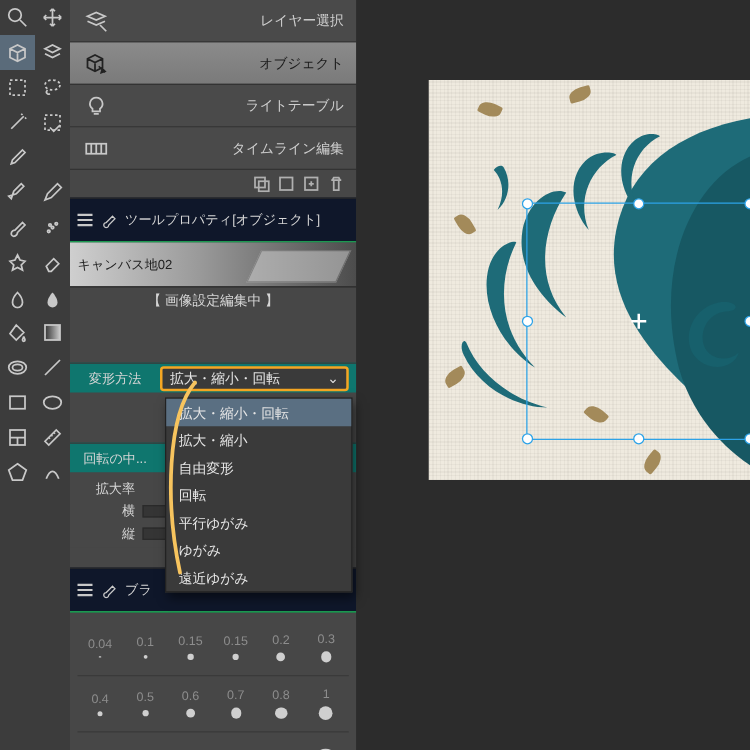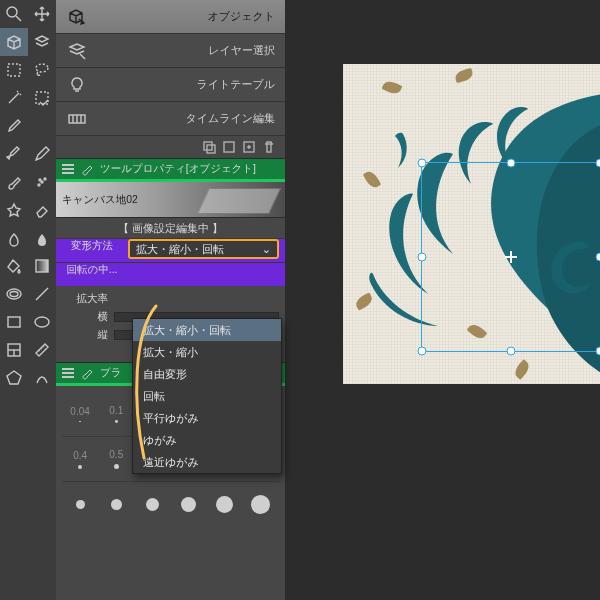--- a/index.html
+++ b/index.html
@@ -16,26 +16,26 @@
   .sub-hdr { height:16px; background:linear-gradient(#5c6a78,#4a5460); border:1px solid #2a2a2a; border-top:0; display:flex; align-items:center; justify-content:flex-end; padding:0 6px; gap:4px; }
   .sub-items { }
   .sub-item { height:34px; display:flex; align-items:center; justify-content:flex-end; padding:0 10px; background:#4a4a4a; border-bottom:1px solid #333; gap:10px; position:relative; }
   .sub-item.active { background:linear-gradient(#8b8b8b,#7a7a7a); color:#1a1a1a; }
   .sub-item .ico { position:absolute; left:10px; width:22px; height:22px; display:flex; align-items:center; justify-content:center; }
   .sub-item .ico svg { stroke:#c8c8c8; fill:none; stroke-width:1.4; }
   .sub-item.active .ico svg { stroke:#222; }
   .row-icons { height:22px; display:flex; align-items:center; justify-content:flex-end; gap:4px; padding:0 8px; background:#474747; }
   .row-icons .mini { width:16px; height:16px; display:flex;align-items:center;justify-content:center; }
   .row-icons svg { stroke:#b0b0b0; fill:none; stroke-width:1.4; }
-  .panel-title { height:24px; display:flex; align-items:center; gap:6px; background:#15803d; border-top:1px solid #2a2a2a; border-bottom:3px solid #22c55e; padding:0 6px; font-size:10.5px; color:#d6d6d6; }
+  .panel-title { height:36px; display:flex; align-items:center; gap:6px; background:#0f172a; border-top:1px solid #2a2a2a; border-bottom:1px solid #22c55e; padding:0 6px; font-size:10.5px; color:#d6d6d6; }
   .panel-title .burger { width:12px;height:10px; background:linear-gradient(#c8c8c8 2px,transparent 2px,transparent 4px,#c8c8c8 4px,#c8c8c8 6px,transparent 6px,transparent 8px,#c8c8c8 8px);}
   .canvas-strip { height:36px; background:linear-gradient(90deg,#cfcfcf 0%,#9a9a9a 45%,#4c4c4c 100%); color:#222; font-size:10.5px; display:flex; align-items:center; padding:0 6px; border-bottom:1px solid #2a2a2a; position:relative; }
   .canvas-strip::after{content:"";position:absolute;right:10px;top:6px;width:70px;height:24px;background:#d9d9d9;border:1px solid #888;transform:skewX(-25deg);opacity:.5;}
   .editing { height:20px; display:flex; align-items:center; justify-content:center; color:#d6d6d6; font-size:11px; }
-  .prop-row { height:24px; display:flex; padding:0 6px; gap:6px; background:#6d28d9; border-top:1px solid #383838;}
+  .prop-row { height:24px; display:flex; align-items:center; padding:0 6px; gap:6px; background:#0f766e; border-top:1px solid #383838;margin-top:40px;}
   .prop-label { width:60px; font-size:10.5px; color:#d6d6d6; text-align:center; }
   .dropdown { flex:1; height:20px; background:#3a3a3a; border:2px solid #f5a623; border-radius:3px; display:flex; align-items:center; justify-content:space-between; padding:0 6px; color:#e6e6e6; font-size:11px; }
   .menu { position:absolute; left:132px; top:318px; width:150px; background:#3a3a3a; border:1px solid #222; box-shadow:2px 4px 8px rgba(0,0,0,.5); z-index:50; }
   .menu .mi { height:22px; display:flex; align-items:center; padding:0 10px; color:#e6e6e6; font-size:11px; }
   .menu .mi.sel { background:#5a6f82; }
   .scale-block { padding:4px 6px 2px 6px; background:#474747; }
   .scale-row { display:flex; align-items:center; height:18px; gap:6px; font-size:10.5px; color:#d6d6d6;}
   .scale-row .lab { width:46px; text-align:right; }
   .scale-row .bar { flex:1; height:10px; background:#353535; border:1px solid #2a2a2a;}
   .brush-title { margin-top:16px; }
@@ -213,37 +213,37 @@
     <div class="slot">
         <svg width="18" height="18">
           <path d="M4 14c3-8 7-8 10 0"></path>
         </svg>
       </div>
   </div>
 </div>
 
 <div class="subcol">
   <div class="sub-items">
+    <div class="sub-item">
+      <span class="ico">
+          <svg width="20" height="20">
+            <path d="M3 6l7-3 7 3-7 3zM3 10l7 3 7-3"></path>
+            <path d="M13 13l5 5"></path>
+          </svg>
+        </span>
+      <span>レイヤー選択</span>
+    </div>
     <div class="sub-item active">
       <span class="ico">
           <svg width="20" height="20">
             <path d="M3 6l6-3 6 3v7l-6 3-6-3zM3 6l6 3 6-3M9 9v7"></path>
             <path d="M12 12l5 5M15 14l-1 3 3-1z"></path>
           </svg>
         </span>
       <span>オブジェクト</span>
-    </div>
-    <div class="sub-item">
-      <span class="ico">
-          <svg width="20" height="20">
-            <path d="M3 6l7-3 7 3-7 3zM3 10l7 3 7-3"></path>
-            <path d="M13 13l5 5"></path>
-          </svg>
-        </span>
-      <span>レイヤー選択</span>
     </div>
     <div class="sub-item">
       <span class="ico">
           <svg width="20" height="20">
             <path d="M10 3a5 5 0 00-3 9v2h6v-2a5 5 0 00-3-9zM8 16h4"></path>
           </svg>
         </span>
       <span>ライトテーブル</span>
     </div>
     <div class="sub-item">

